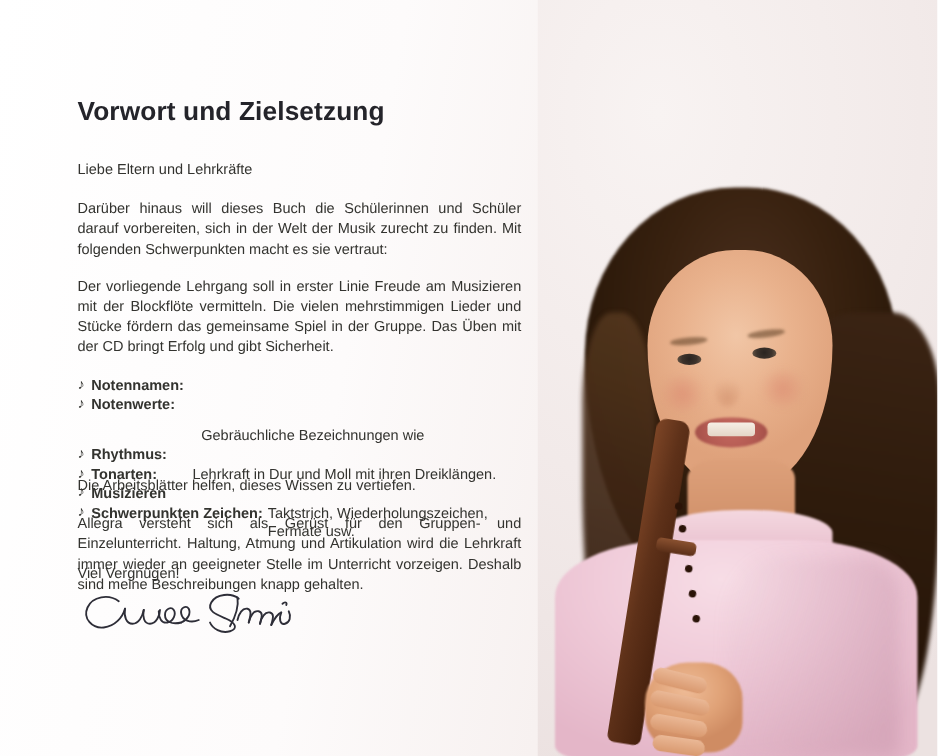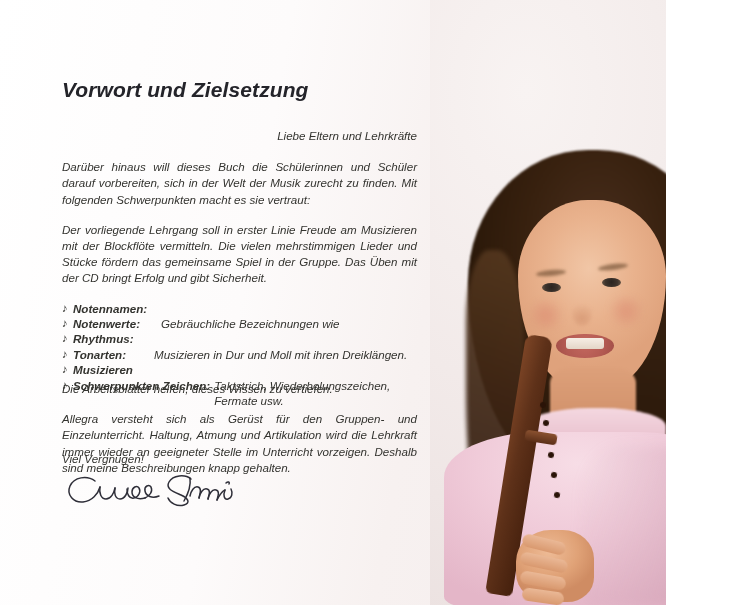--- a/index.html
+++ b/index.html
@@ -8,26 +8,25 @@
   }
   body {
     width: 750px;
     height: 605px;
     overflow: hidden;
     background: #ffffff;
     font-family: "Liberation Sans", sans-serif;
   }
   .page {
     position: relative;
-    width: 666px;
+    width: 750px;
     height: 605px;
     background:
       linear-gradient(100deg, #ffffff 0%, #fdfbfb 38%, #f7f1f0 62%, #f4ecec 100%);
     overflow: hidden;
-    font-style: italic;
   }
 
   
   .photo {
     position: absolute;
     left: 430px;
     top: 0;
     width: 320px;
     height: 605px;
     overflow: hidden;
@@ -238,21 +237,21 @@
   }
   .body-block {
     position: absolute;
     left: 0;
     top: 128px;
     width: 355px;
     font-size: 11.6px;
     line-height: 16.2px;
     color: #33332f;
   }
-  .greeting { margin: 0 0 15px 0; text-align: right; }
+  .greeting { margin: 0 0 15px 0; }
   .para {
     margin: 0 0 14px 0;
     text-align: justify;
   }
   .para-last { margin-bottom: 0; }
 
   
   .notes-list {
     margin: 4px 0 14px 0;
     padding: 0;
@@ -276,20 +275,21 @@
   }
   .note-label-fixed {
     flex: 0 0 77px;
   }
   .note-value {
     flex: 1 1 auto;
     padding-left: 4px;
   }
   .note-value-indent {
     padding-left: 11px;
+    margin-top: 25px;
   }
   .note-sub {
     padding-left: 99px;
     line-height: 15.4px;
   }
 
   .closing-block {
     position: absolute;
     left: 0;
     top: 381px;
@@ -378,21 +378,21 @@
         <li>
           <div class="note-row">
             <span class="note-glyph">♪</span>
             <span class="note-label note-label-fixed">Rhythmus:</span>
           </div>
         </li>
         <li>
           <div class="note-row">
             <span class="note-glyph">♪</span>
             <span class="note-label note-label-fixed">Tonarten:</span>
-            <span class="note-value">Musizieren in Dur und Moll mit ihren Dreiklängen.</span>
+            <span class="note-value">Lehrkraft in Dur und Moll mit ihren Dreiklängen.</span>
           </div>
         </li>
         <li>
           <div class="note-row">
             <span class="note-glyph">♪</span>
             <span class="note-label note-label-fixed">Musizieren</span>
           </div>
         </li>
         <li>
           <div class="note-row">

